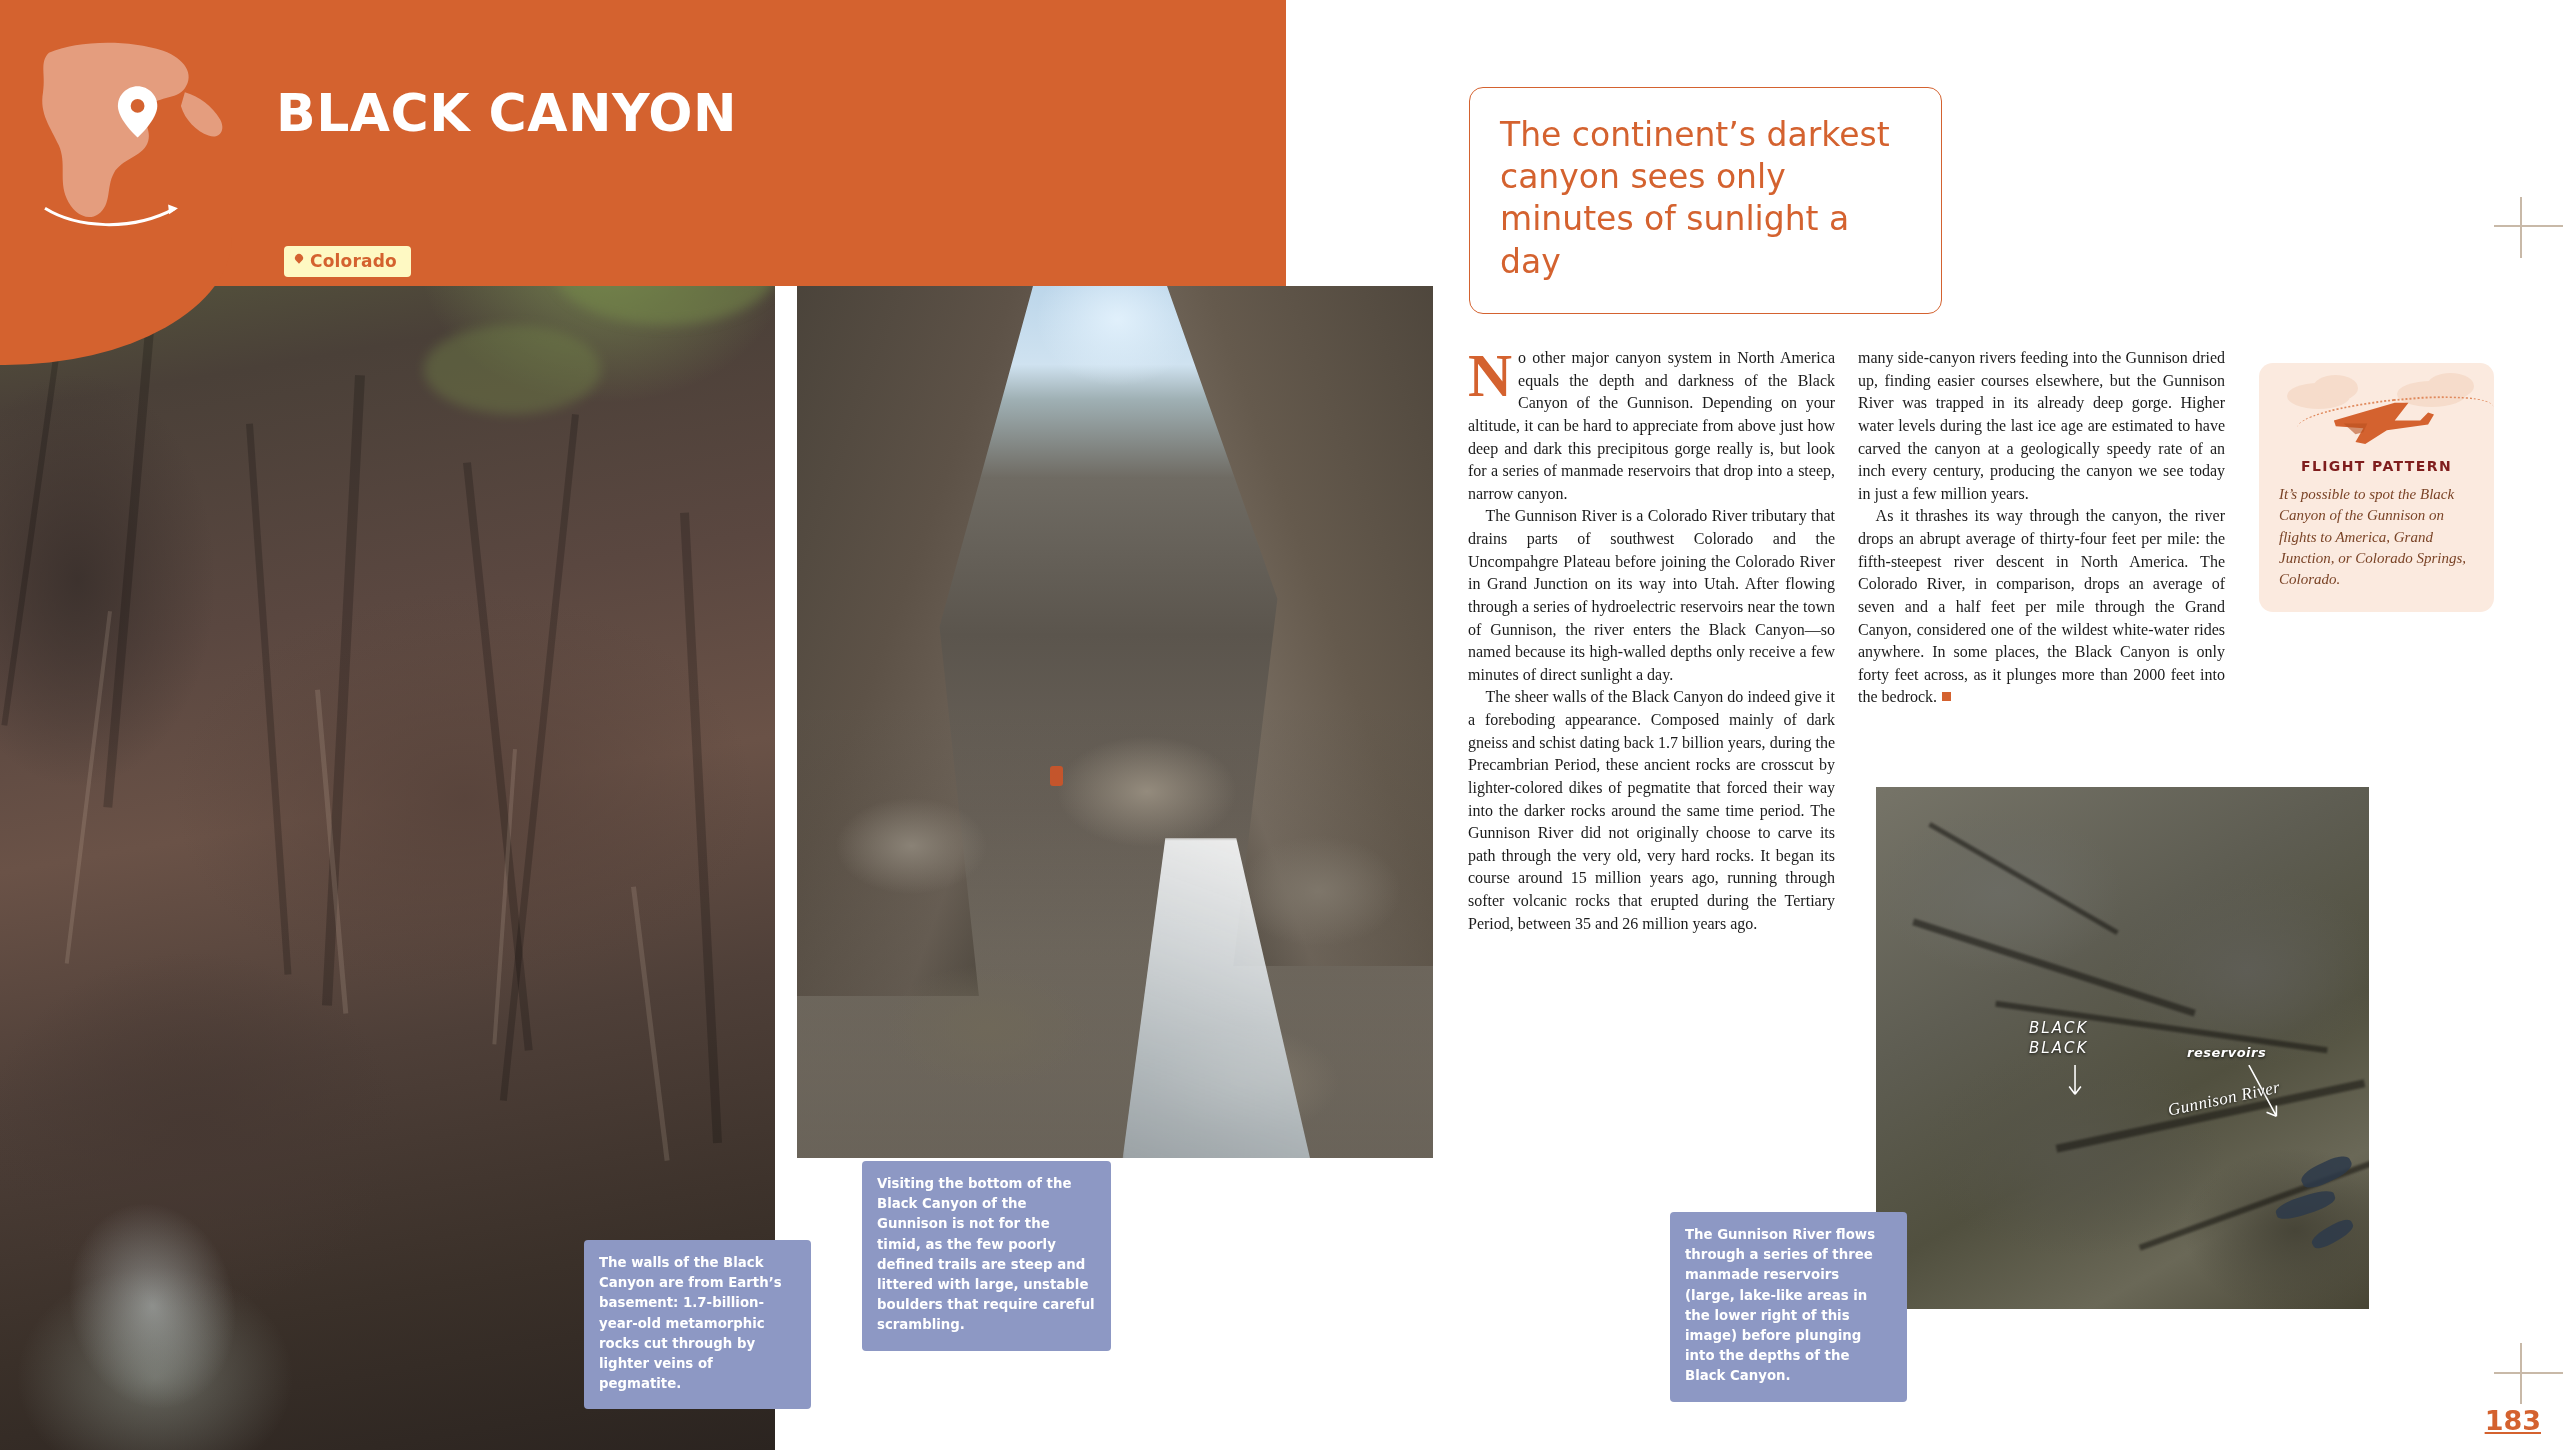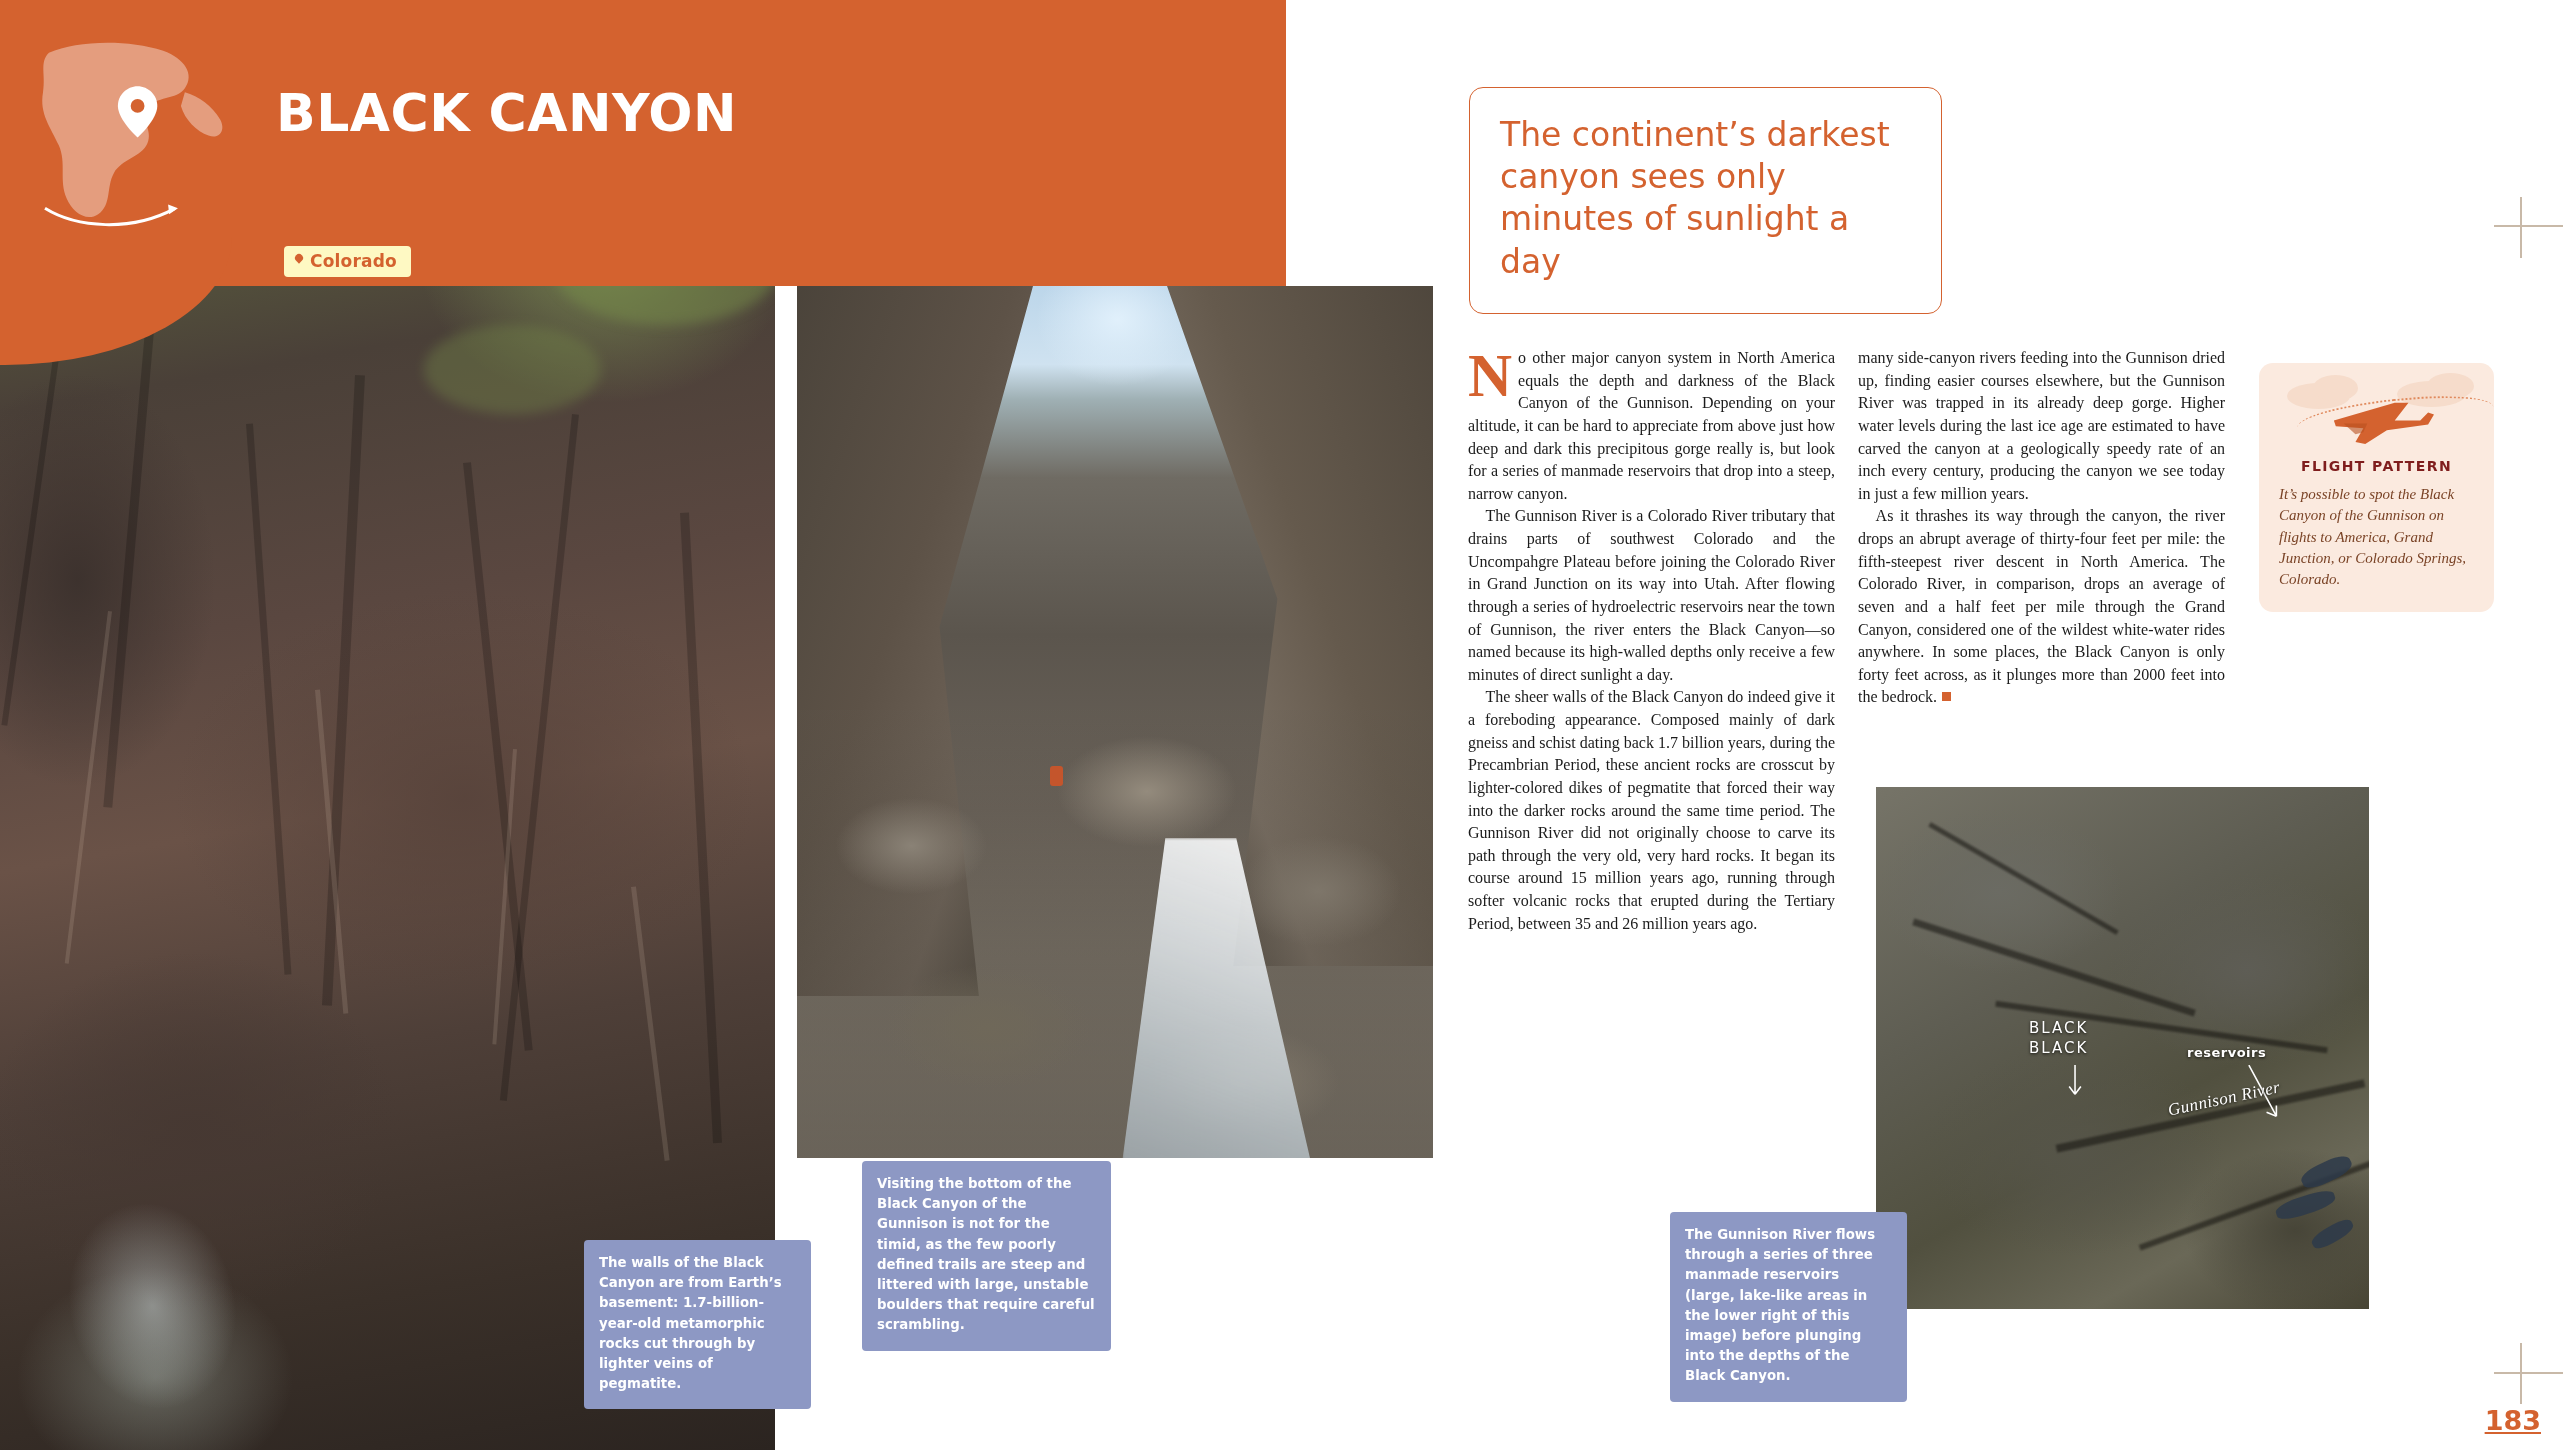--- a/index.html
+++ b/index.html
@@ -314,20 +314,21 @@
     border-radius: 40%;
     opacity: 0.85;
   }
   .sat-label {
     position: absolute;
     color: #ffffff;
     font-family: "DejaVu Sans", sans-serif;
     letter-spacing: 2px;
     font-size: 15px;
     text-shadow: 0 1px 3px rgba(0,0,0,0.8);
+    font-style: italic;
   }
   .sat-label.small {
     font-size: 13px;
     font-weight: bold;
     letter-spacing: 0.5px;
   }
   .sat-label.italic {
     font-family: "Liberation Serif", serif;
     font-style: italic;
     font-size: 17px;

